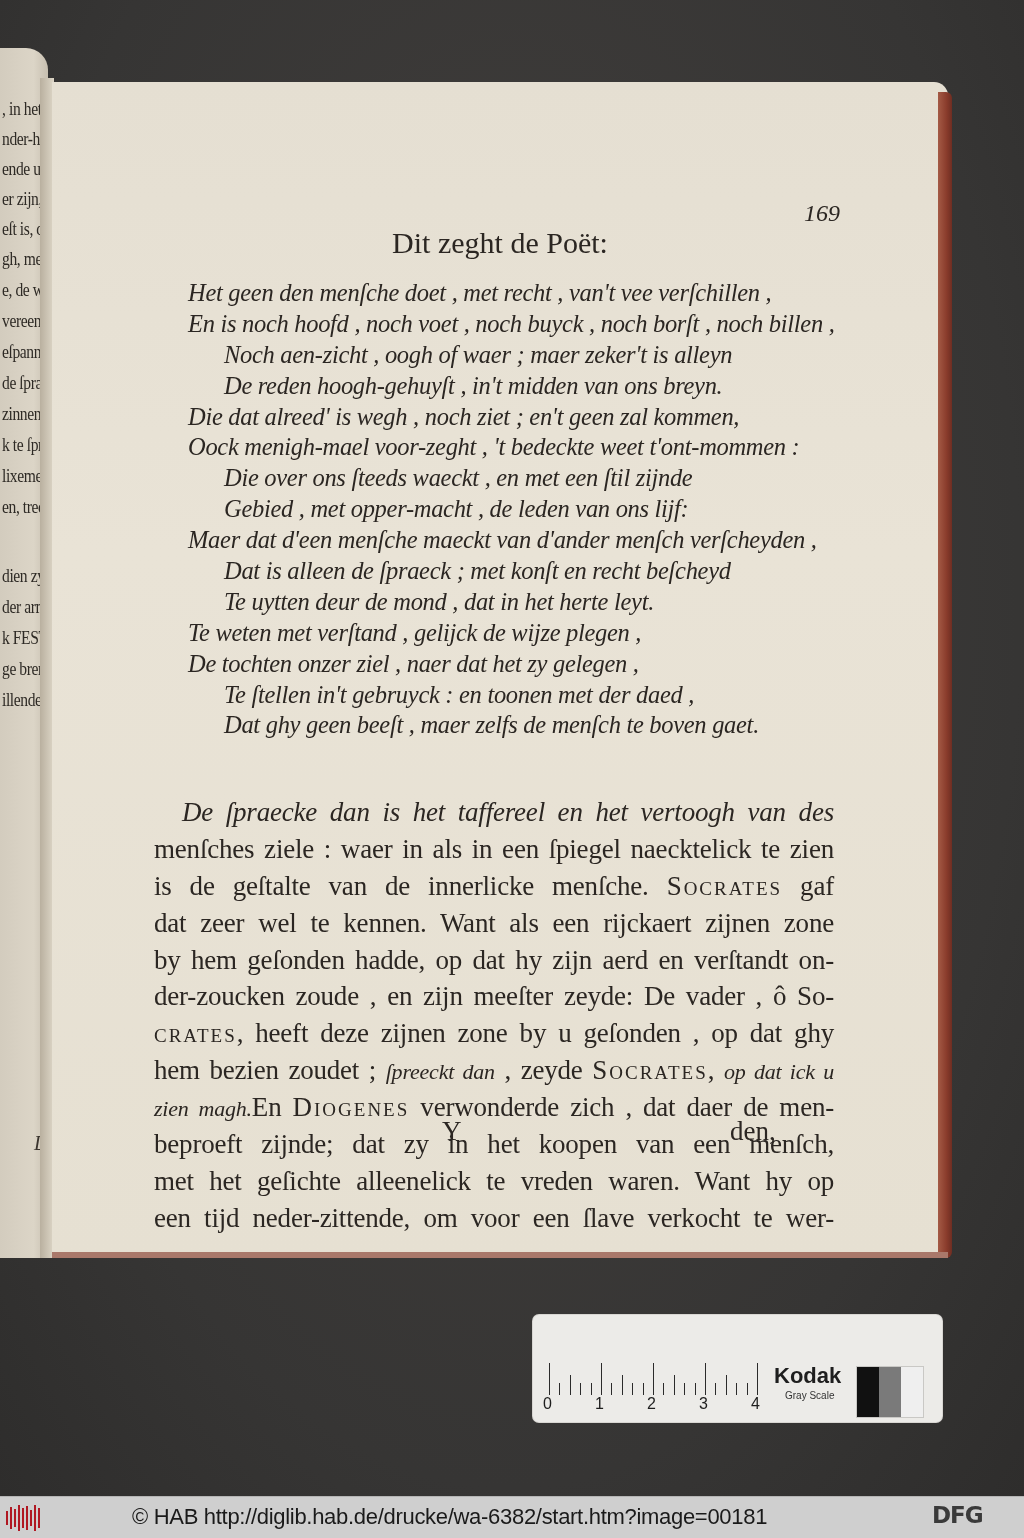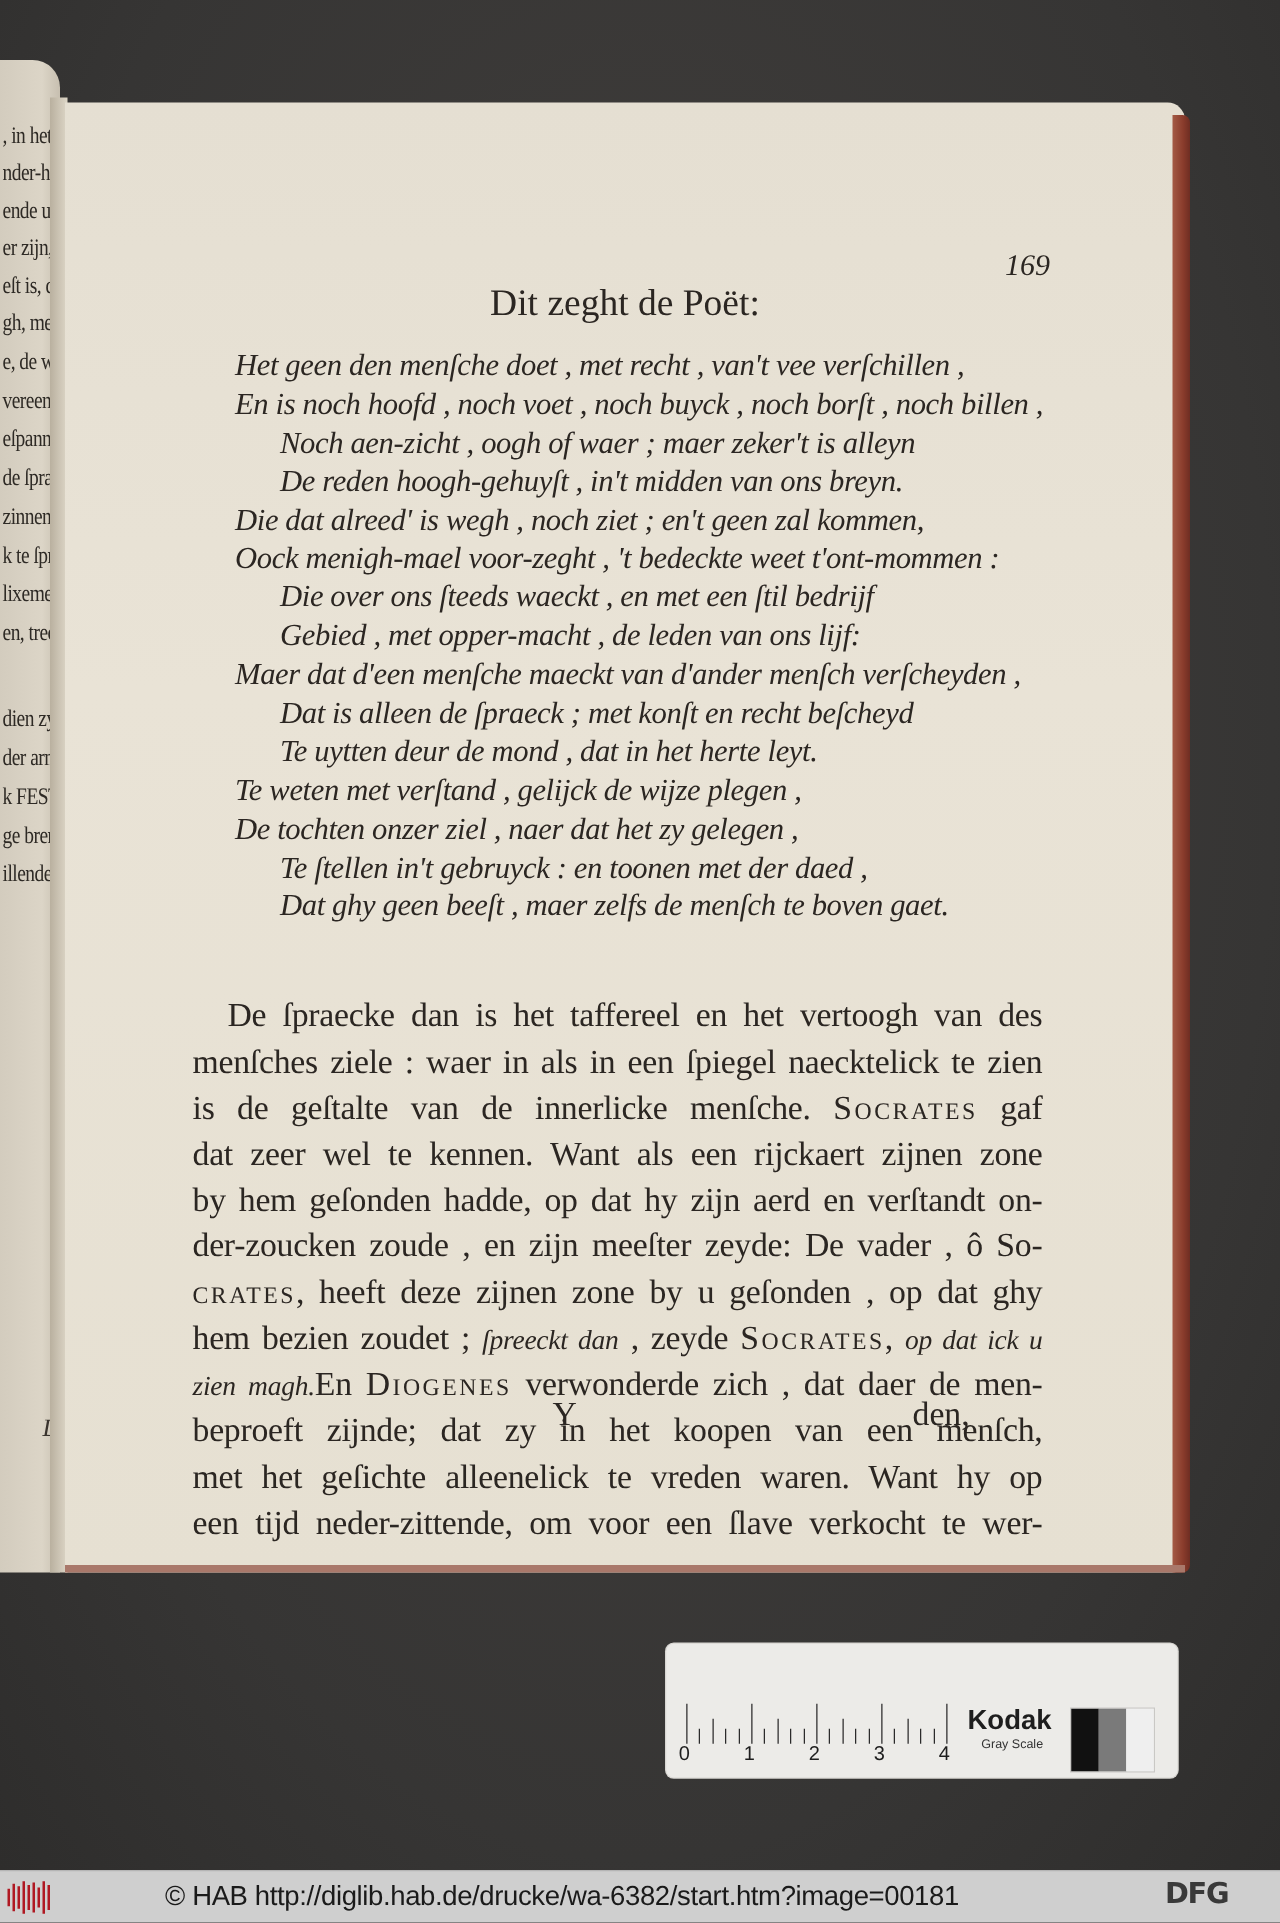--- a/index.html
+++ b/index.html
@@ -63,21 +63,21 @@
   }
   .poem .verse.indent { padding-left: 36px; }
   .prose {
     position: absolute; left: 102px; top: 712px; width: 680px;
   }
   .prose .pl {
     font-family: "Liberation Serif", serif; font-size: 27px; color: #2b2622;
     height: 36.9px; line-height: 36.9px; white-space: nowrap;
     text-align: justify; text-align-last: justify; letter-spacing: -0.2px;
   }
-  .prose .pl.first { padding-left: 28px; }
+  .prose .pl.first { padding-left: 28px; font-style: italic; }
   .prose .sc { font-variant: small-caps; letter-spacing: 2px; }
   .prose .it { font-style: italic; font-size: 22px; }
   .signature {
     position: absolute; left: 442px; top: 1116px;
     font-family: "Liberation Serif", serif; font-size: 27px; color: #2b2622;
   }
   .catchword {
     position: absolute; left: 730px; top: 1116px;
     font-family: "Liberation Serif", serif; font-size: 27px; color: #2b2622;
   }
@@ -171,21 +171,21 @@
   <div class="page-number">169</div>
   <div class="heading">Dit zeght de Poët:</div>
 
   <div class="poem">
     <div class="verse">Het geen den menſche doet , met recht , van't vee verſchillen ,</div>
     <div class="verse">En is noch hoofd , noch voet , noch buyck , noch borſt , noch billen ,</div>
     <div class="verse indent">Noch aen-zicht , oogh of waer ; maer zeker't is alleyn</div>
     <div class="verse indent">De reden hoogh-gehuyſt , in't midden van ons breyn.</div>
     <div class="verse">Die dat alreed' is wegh , noch ziet ; en't geen zal kommen,</div>
     <div class="verse">Oock menigh-mael voor-zeght , 't bedeckte weet t'ont-mommen :</div>
-    <div class="verse indent">Die over ons ſteeds waeckt , en met een ſtil bedrijf</div>
+    <div class="verse indent">Die over ons ſteeds waeckt , en met een ſtil zijnde</div>
     <div class="verse indent">Gebied , met opper-macht , de leden van ons lijf:</div>
     <div class="verse">Maer dat d'een menſche maeckt van d'ander menſch verſcheyden ,</div>
     <div class="verse indent">Dat is alleen de ſpraeck ; met konſt en recht beſcheyd</div>
     <div class="verse indent">Te uytten deur de mond , dat in het herte leyt.</div>
     <div class="verse">Te weten met verſtand , gelijck de wijze plegen ,</div>
     <div class="verse">De tochten onzer ziel , naer dat het zy gelegen ,</div>
     <div class="verse indent">Te ſtellen in't gebruyck : en toonen met der daed ,</div>
     <div class="verse indent">Dat ghy geen beeſt , maer zelfs de menſch te boven gaet.</div>
   </div>
 

